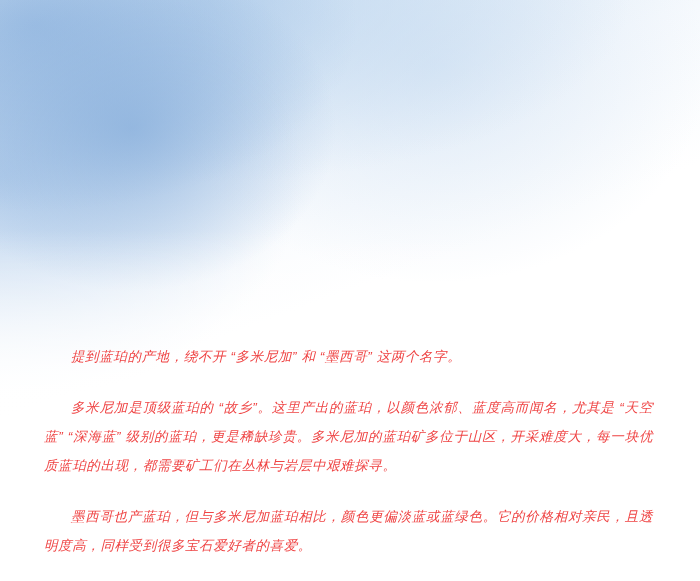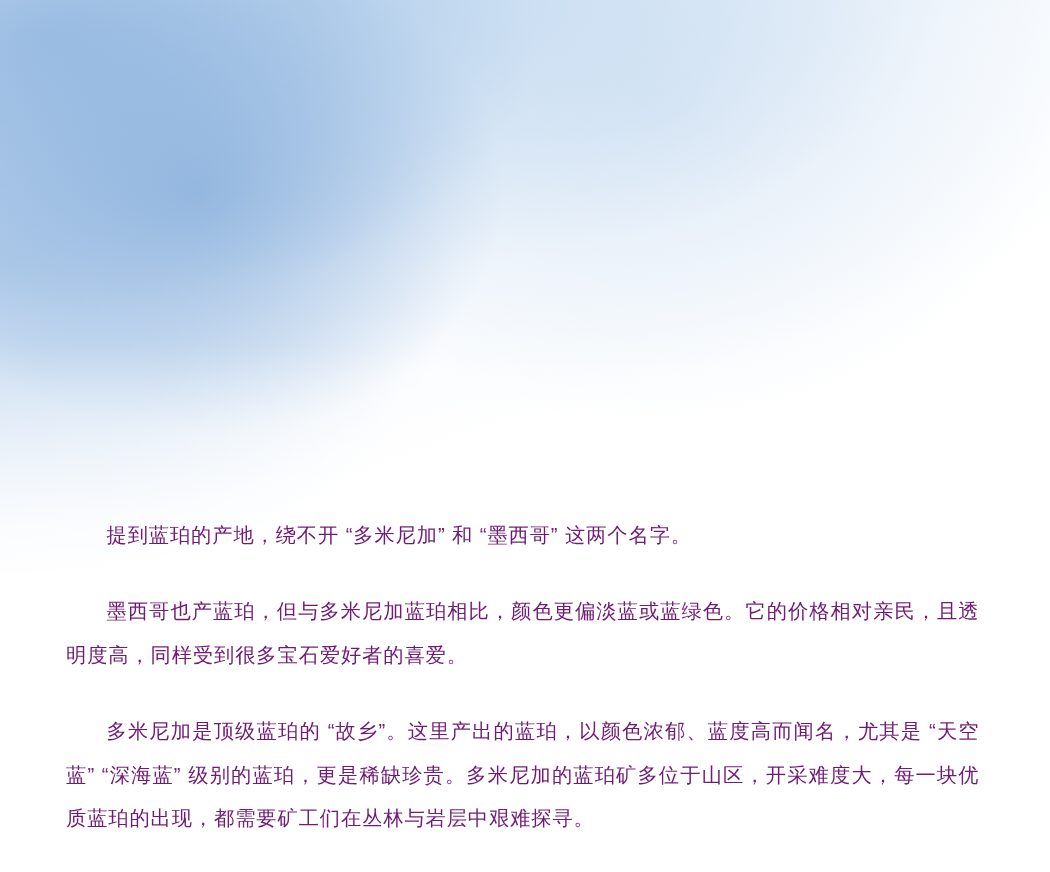--- a/index.html
+++ b/index.html
@@ -70,39 +70,40 @@
     position: absolute;
     left: 44px;
     top: 342px;
     width: 612px;
   }
 
   .para {
     margin: 0 3px 22px 0;
     font-size: 13.5px;
     line-height: 29px;
-    color: #701a75;
+    color: #ef4444;
     text-indent: 2em;
     letter-spacing: 0.6px;
     text-align: justify;
+    font-style: italic;
   }
   .para:last-child {
     margin-bottom: 0;
   }
 </style>
 </head>
 <body>
 
 <div class="page">
 
   <div class="bg-wash"></div>
   <div class="bg-wash-2"></div>
   <div class="bg-fade"></div>
 
   <div class="content">
     <div class="article">
       <p class="para">提到蓝珀的产地，绕不开 “多米尼加” 和 “墨西哥” 这两个名字。</p>
+      <p class="para">多米尼加是顶级蓝珀的 “故乡”。这里产出的蓝珀，以颜色浓郁、蓝度高而闻名，尤其是 “天空蓝” “深海蓝” 级别的蓝珀，更是稀缺珍贵。多米尼加的蓝珀矿多位于山区，开采难度大，每一块优质蓝珀的出现，都需要矿工们在丛林与岩层中艰难探寻。</p>
       <p class="para">墨西哥也产蓝珀，但与多米尼加蓝珀相比，颜色更偏淡蓝或蓝绿色。它的价格相对亲民，且透明度高，同样受到很多宝石爱好者的喜爱。</p>
-      <p class="para">多米尼加是顶级蓝珀的 “故乡”。这里产出的蓝珀，以颜色浓郁、蓝度高而闻名，尤其是 “天空蓝” “深海蓝” 级别的蓝珀，更是稀缺珍贵。多米尼加的蓝珀矿多位于山区，开采难度大，每一块优质蓝珀的出现，都需要矿工们在丛林与岩层中艰难探寻。</p>
     </div>
   </div>
 
 </div>
 
 </body></html>

